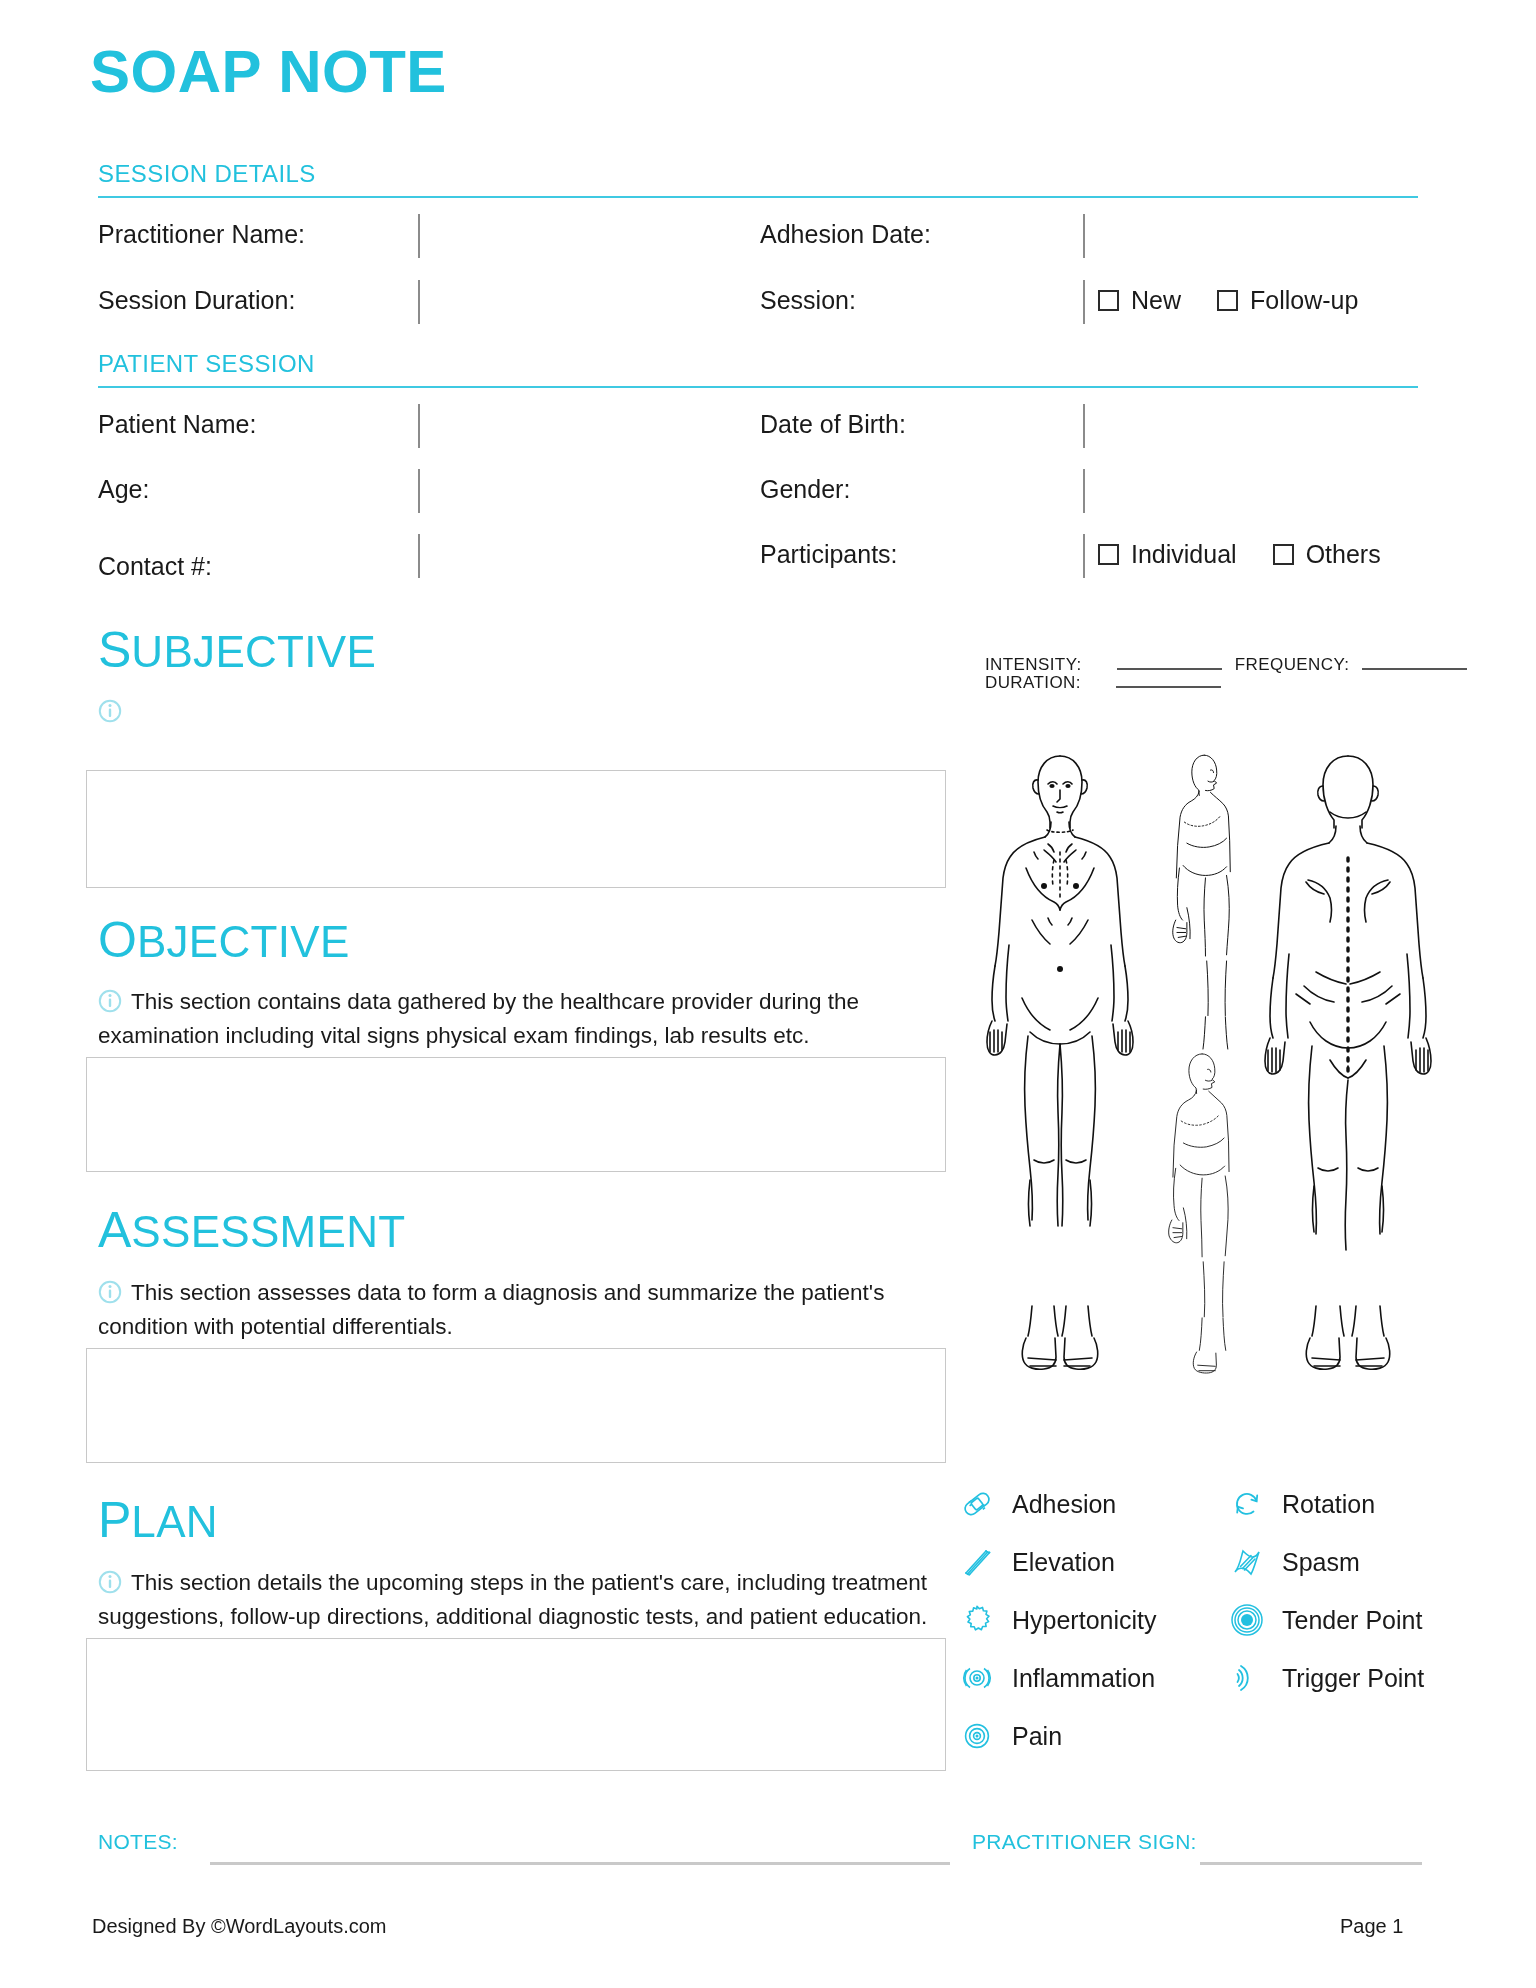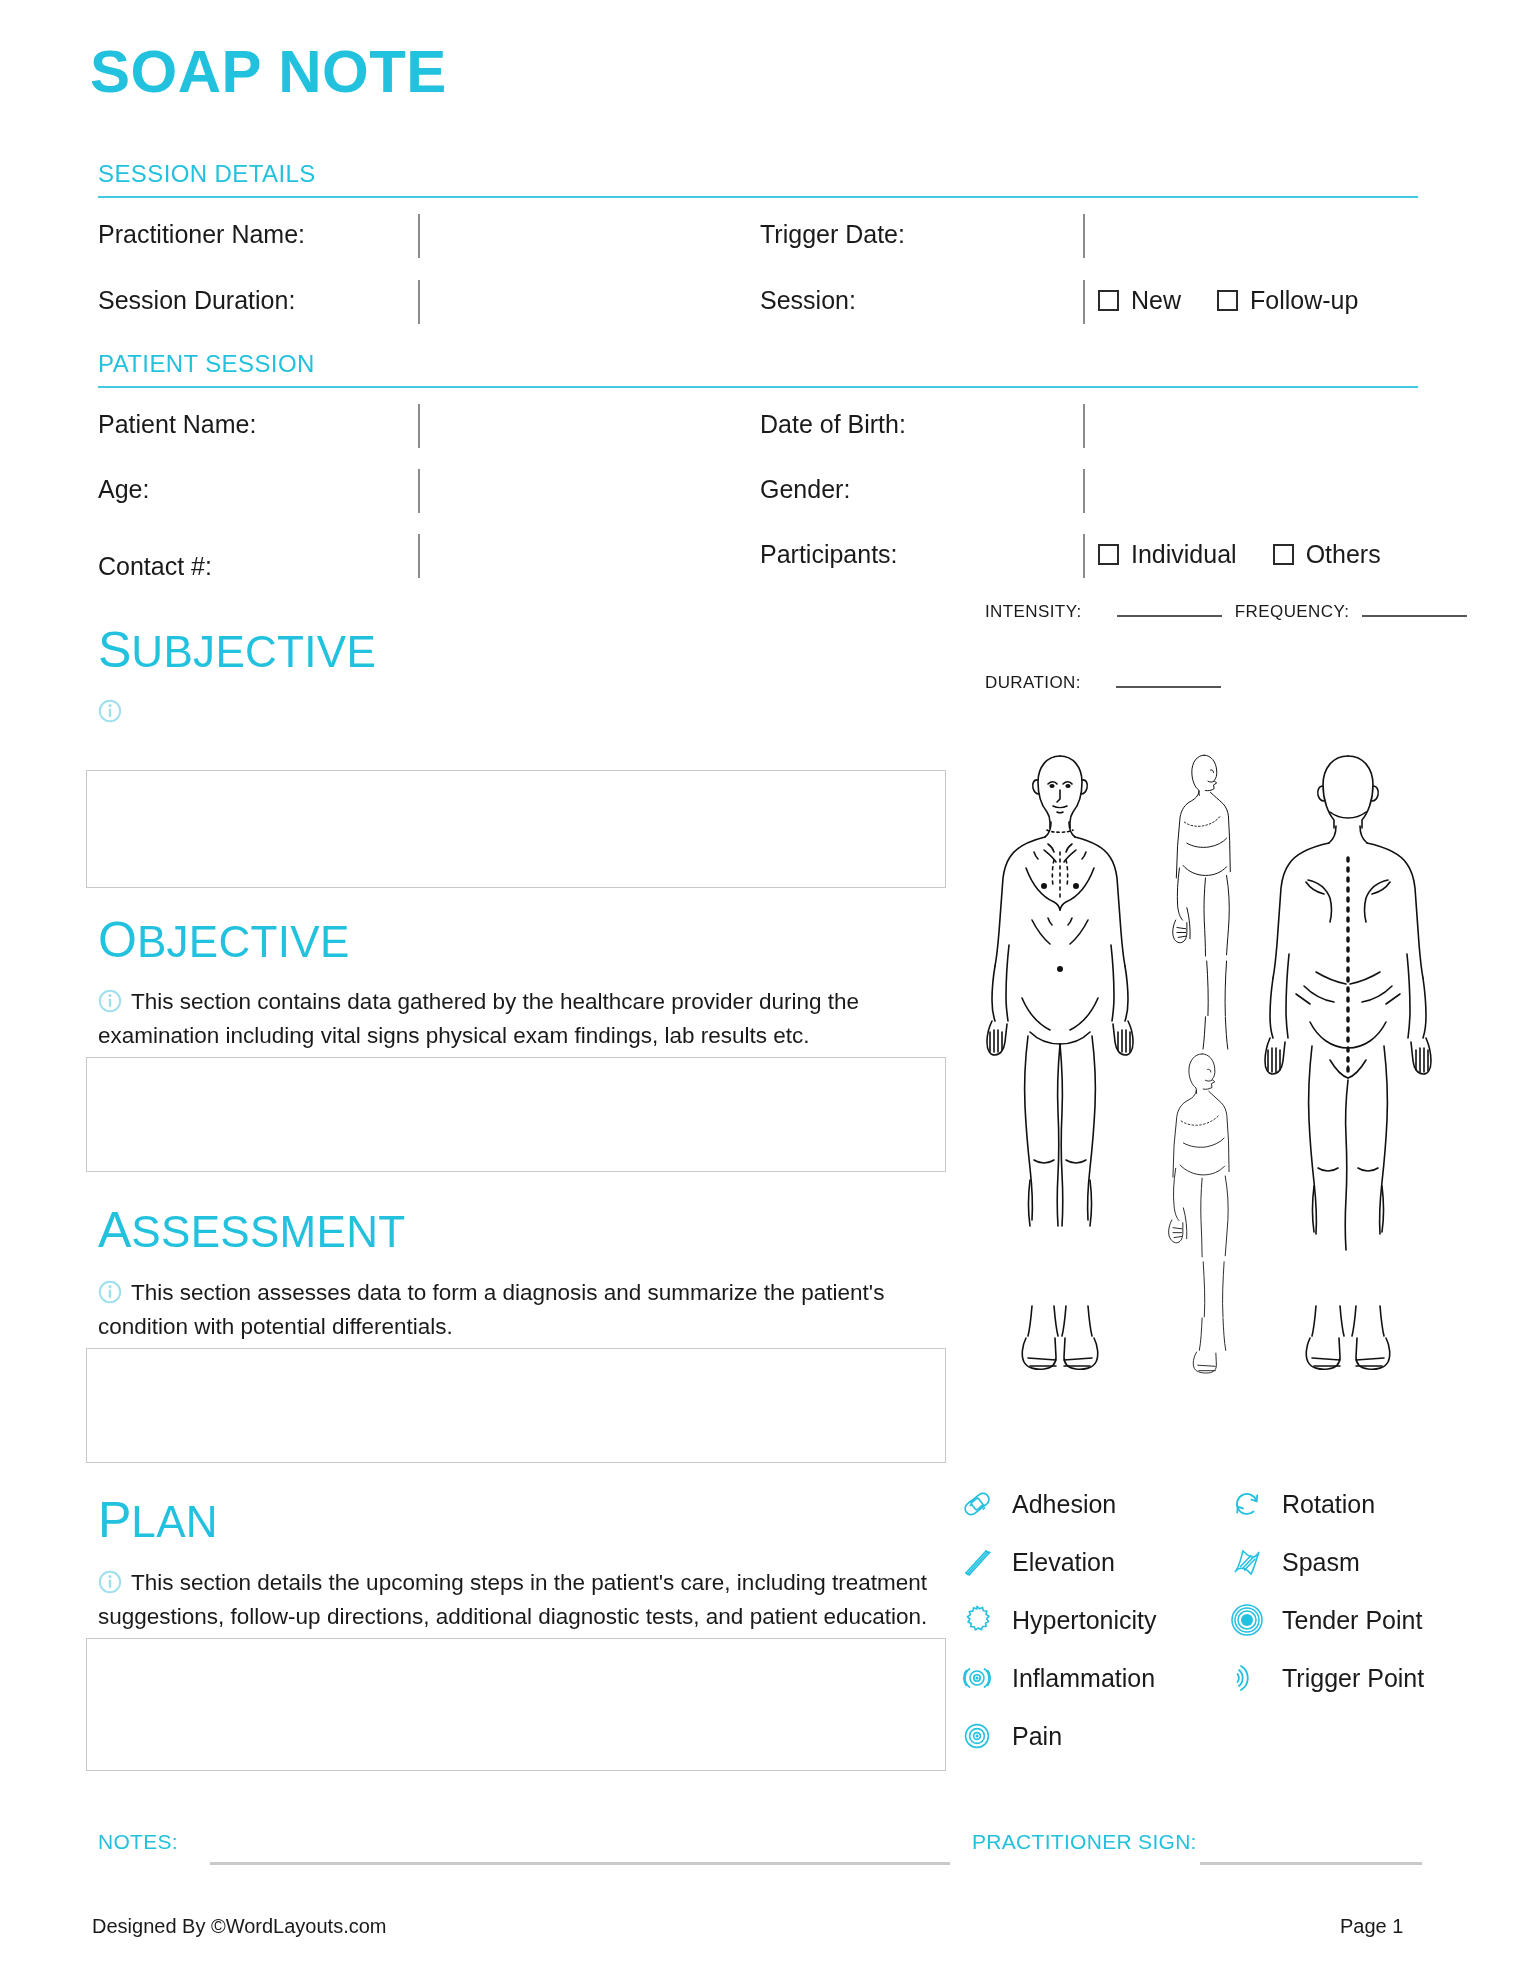--- a/index.html
+++ b/index.html
@@ -95,21 +95,21 @@
 
 <div class="page">
 
   <div class="doc-title">SOAP NOTE</div>
 
   <div class="sec-head" style="top:160px;">SESSION DETAILS</div>
   <div class="sec-rule" style="top:196px;"></div>
 
   <div class="f-label" style="left:98px; top:220px;">Practitioner Name:</div>
   <div class="f-bar" style="left:418px; top:214px; height:44px;"></div>
-  <div class="f-label" style="left:760px; top:220px;">Trigger Date:</div>
+  <div class="f-label" style="left:760px; top:220px;">Adhesion Date:</div>
   <div class="f-bar" style="left:1083px; top:214px; height:44px;"></div>
 
   <div class="f-label" style="left:98px; top:286px;">Session Duration:</div>
   <div class="f-bar" style="left:418px; top:280px; height:44px;"></div>
   <div class="f-label" style="left:760px; top:286px;">Session:</div>
   <div class="f-bar" style="left:1083px; top:280px; height:44px;"></div>
 
   <div class="cb-group" style="left:1098px; top:286px;">
     <div class="cb-item">
       <span class="cb-box"></span>
@@ -143,21 +143,21 @@
     <div class="cb-item">
       <span class="cb-box"></span>
       <span class="cb-text">Individual</span>
     </div>
     <div class="cb-item">
       <span class="cb-box"></span>
       <span class="cb-text">Others</span>
     </div>
   </div>
 
-  <div class="meta-line" style="left:985px; top:601px;">
+  <div class="meta-line" style="left:985px; top:654px;">
     <span>INTENSITY:</span>
     <span class="blank-ul" style="width:105px; margin:0 8px 0 30px;"></span>
     <span>FREQUENCY:</span>
     <span class="blank-ul" style="width:105px; margin-left:8px;"></span>
   </div>
   <div class="meta-line" style="left:985px; top:672px;">
     <span>DURATION:</span>
     <span class="blank-ul" style="width:105px; margin-left:30px;"></span>
   </div>
 

